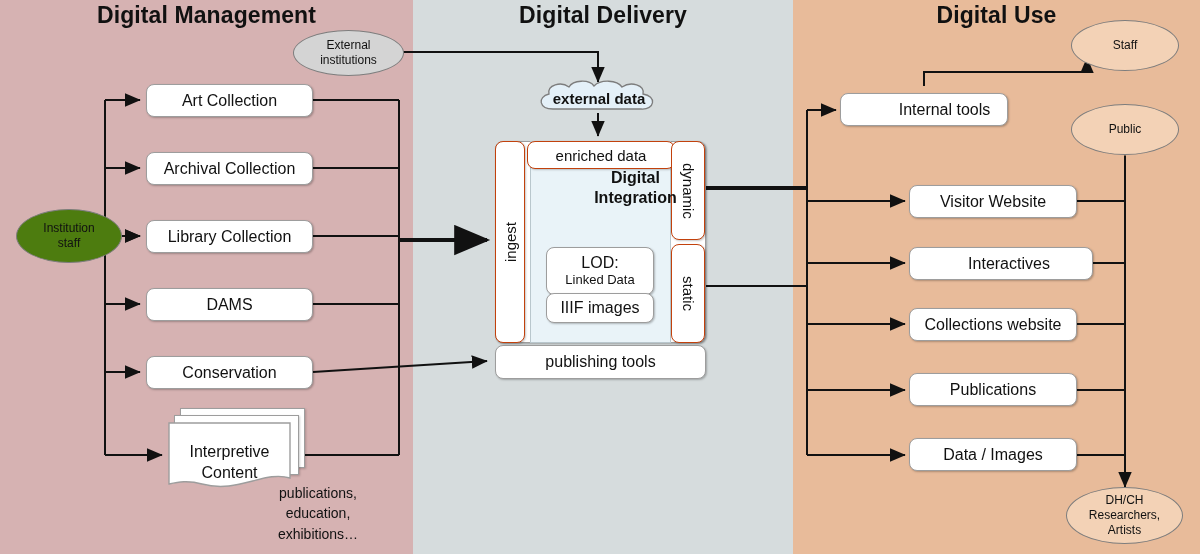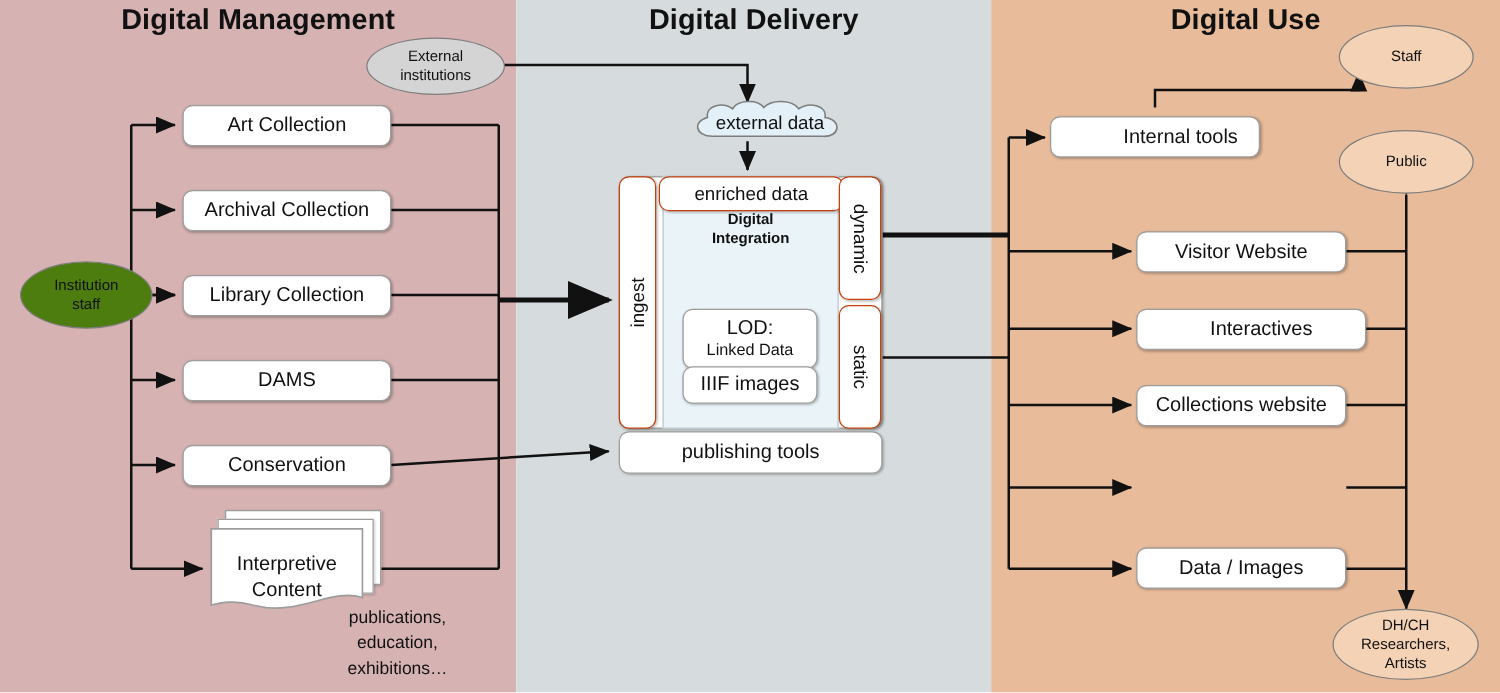--- a/index.html
+++ b/index.html
@@ -54,21 +54,21 @@
     position:absolute;background:#ffffff;border:1px solid #c2410c;border-radius:8px;
     box-shadow:1px 1px 2px rgba(0,0,0,0.22);
     display:flex;align-items:center;justify-content:center;font-size:15px;color:#111;
     box-sizing:border-box;
   }
   .vert{writing-mode:vertical-rl;}
   .vert.up{transform:rotate(180deg);}
 
   #integration-label{
     position:absolute;left:530px;top:168px;width:141px;
-    text-align:center;font-size:12px;font-weight:bold;color:#111;line-height:1.25;
+    text-align:center;font-size:16px;font-weight:bold;color:#111;line-height:1.25;padding-left:35px;
   }
 
   
   #interp-stack{position:absolute;left:168px;top:408px;width:135px;height:68px;}
   .doc{position:absolute;background:#ffffff;border:1px solid #9d9d9d;box-shadow:1px 1px 2px rgba(0,0,0,0.2);}
   #doc3{left:12px;top:0;width:123px;height:58px;}
   #doc2{left:6px;top:7px;width:123px;height:58px;}
   #interp-front{
     position:absolute;left:0;top:14px;width:123px;height:68px;
   }
@@ -200,21 +200,21 @@
       </div>
     </div>
   </div>
 
   <div id="interp-note">
     <div>publications,</div>
     <div>education,</div>
     <div>exhibitions…</div>
   </div>
 
-  <div class="cloudwrap" style="left:548px;top:79px;width:136px;height:38px;">
+  <div class="cloudwrap" style="left:531px;top:79px;width:136px;height:38px;font-weight:bold;">
     <svg width="136" height="38" viewBox="0 0 136 38">
       <path d="M22,30 C8,30 6,18 18,15 C16,6 30,2 38,8 C42,1 58,0 63,7
                C70,0 86,1 91,8 C100,2 114,6 112,15 C126,17 124,31 110,30 Z" fill="#e4f0f8" stroke="#7d7d7d" stroke-width="1.3"></path>
     </svg>
     <div class="cloudlabel">external data</div>
   </div>
 
   <div id="integration-outer"></div>
   <div id="integration-core"></div>
 
@@ -253,20 +253,23 @@
     <span>Internal tools</span>
   </div>
   <div class="node" style="left:909px;top:185px;width:168px;height:33px;">
     <span>Visitor Website</span>
   </div>
   <div class="node" style="left:909px;top:247px;width:184px;height:33px;padding-left:16px;">
     <span>Interactives</span>
   </div>
   <div class="node" style="left:909px;top:308px;width:168px;height:33px;">
     <span>Collections website</span>
+  </div>
+  <div class="node" style="left:909px;top:373px;width:168px;height:33px;">
+    <span>Publications</span>
   </div>
   <div class="node" style="left:909px;top:438px;width:168px;height:33px;">
     <span>Data / Images</span>
   </div>
 
   <div class="ellipse peach" style="left:1071px;top:20px;width:108px;height:51px;">
     <span>Staff</span>
   </div>
   <div class="ellipse peach" style="left:1071px;top:104px;width:108px;height:51px;">
     <span>Public</span>

